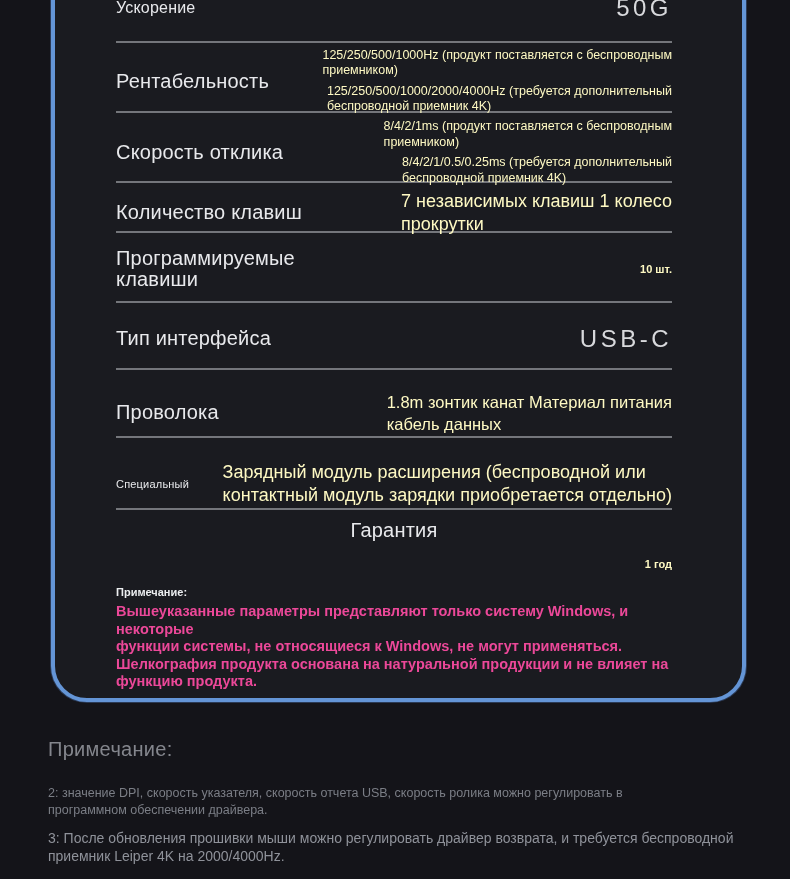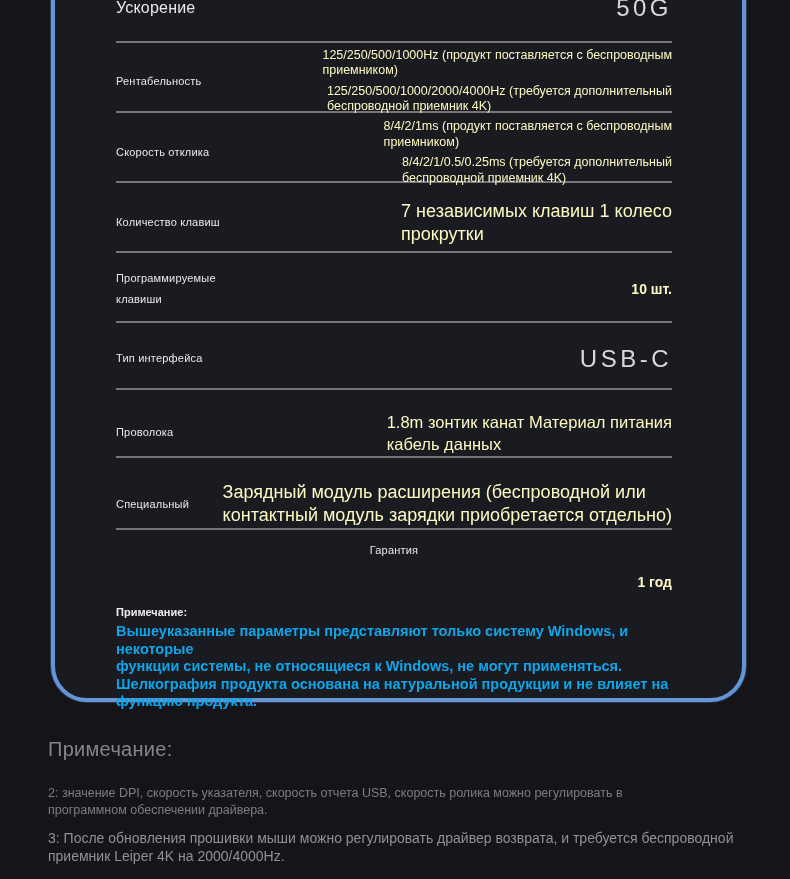--- a/index.html
+++ b/index.html
@@ -27,45 +27,45 @@
     box-shadow:0 0 0 1px #2b3a55;
   }
   .srow{
     display:flex;align-items:center;justify-content:space-between;
     border-bottom:2px solid var(--divider);
   }
   .srow:last-child{border-bottom:none;}
   #spec-rows .srow:nth-child(1){height:81px;padding-top:12px;}
   #spec-rows .srow:nth-child(2){height:70px;padding-top:8px;}
   #spec-rows .srow:nth-child(3){height:70px;padding-top:11px;}
-  #spec-rows .srow:nth-child(4){height:70px;padding-top:11px;}
+  #spec-rows .srow:nth-child(4){height:50px;padding-top:11px;}
   #spec-rows .srow:nth-child(5){height:70px;padding-top:4px;}
   #spec-rows .srow:nth-child(6){height:67px;padding-top:6px;}
   #spec-rows .srow:nth-child(7){height:68px;padding-top:19px;}
   #spec-rows .srow:nth-child(8){height:72px;padding-top:22px;}
   #spec-rows .srow:nth-child(9){height:60px;padding-top:10px;flex-direction:column;}
   .lbl{
-    flex:none;color:#e8e9ec;font-size:11px;line-height:21px;
+    flex:none;color:#e8e9ec;font-size:20px;line-height:21px;
     white-space:pre-line;letter-spacing:.2px;
   }
   .lbl.sm{font-size:16px;line-height:15px;}
   .lbl.xs{font-size:11px;line-height:14px;}
   .vals{
     flex:none;margin-left:auto;
     display:flex;flex-direction:column;align-items:flex-end;gap:5px;
   }
   .vblock{white-space:pre;text-align:left;color:#fef9c3;}
   .v-para-sm{font-size:12.5px;line-height:15.5px;}
   .v-para-md{font-size:16.5px;line-height:22px;}
   .v-para-lg{font-size:18px;line-height:23px;}
-  .v-strong{font-size:14px;font-weight:bold;text-align:right;}
+  .v-strong{font-size:11px;font-weight:bold;text-align:right;}
   .v-display{font-size:24px;letter-spacing:3.5px;color:#d8d9dc;text-align:right;font-weight:normal;}
   .panel-note{padding-top:16px;}
   .panel-note .ntitle{font-size:11px;font-weight:bold;color:#eceef0;margin:0 0 5px 0;}
-  .panel-note .nbody{font-size:14.5px;line-height:17.5px;font-weight:bold;color:#0ea5e9;white-space:pre-line;margin:0;}
+  .panel-note .nbody{font-size:14.5px;line-height:17.5px;font-weight:bold;color:#ec4899;white-space:pre-line;margin:0;}
   .footer{position:absolute;left:48px;top:738px;width:712px;}
   .ftitle{font-size:20px;font-weight:normal;color:#84868d;margin:0 0 24px 0;letter-spacing:.3px;}
   .fnote{white-space:pre-line;margin:0 0 11px 0;}
   .fn-n1{font-size:15px;color:#8f929a;}
   .fn-n2{font-size:12.5px;line-height:17px;color:#7b7e86;}
   .fn-n3{font-size:14px;line-height:17.5px;color:#8f929a;}
 </style>
 </head>
 <body>
 

